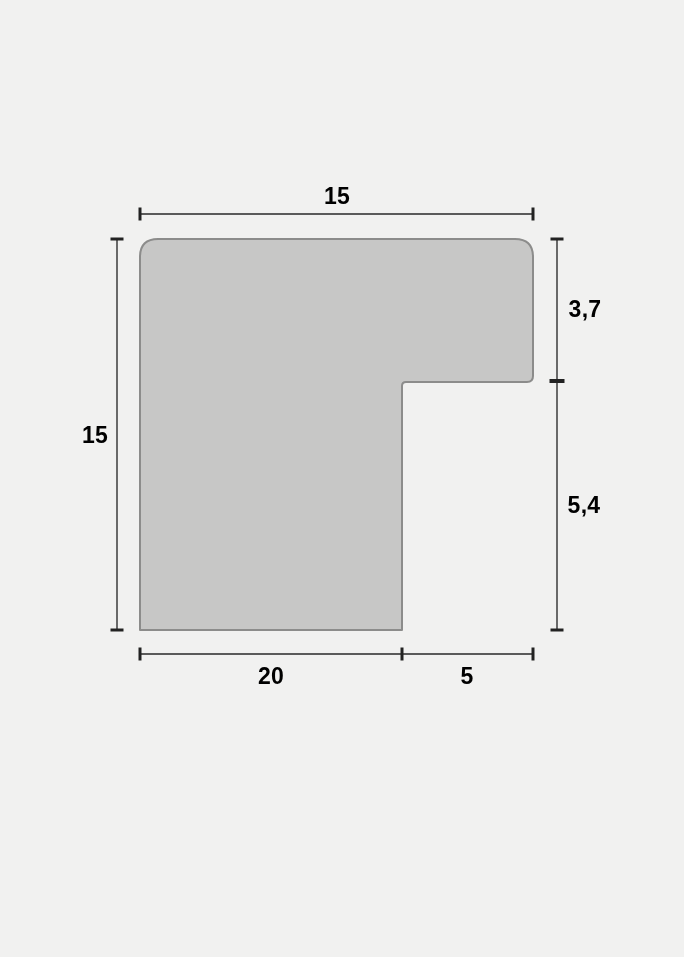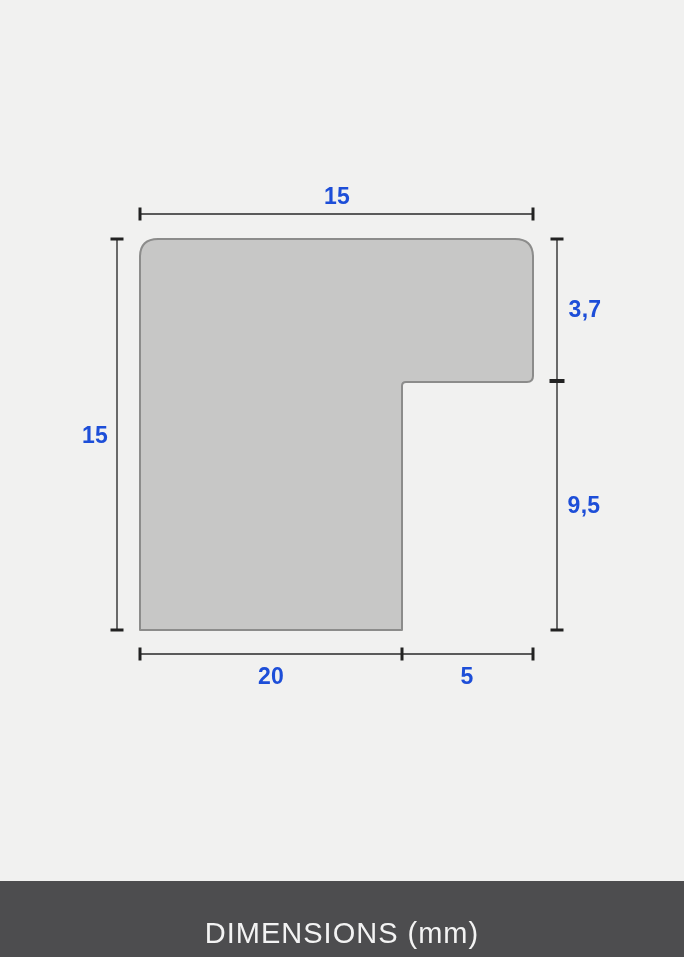--- a/index.html
+++ b/index.html
@@ -17,21 +17,21 @@
     position: absolute;
     left: 0;
     top: 0;
     display: block;
   }
   .dim-label {
     position: absolute;
     transform: translate(-50%, -50%);
     font-size: 23px;
     font-weight: 700;
-    color: #1d4ed8;
+    color: #000000;
     letter-spacing: 0.3px;
     white-space: nowrap;
     line-height: 1;
   }
   .footer-bar {
     position: absolute;
     left: 0;
     top: 881px;
     width: 684px;
     height: 76px;
@@ -78,23 +78,20 @@
       <line x1="533" y1="647.5" x2="533" y2="660.5"></line>
     </g>
   </svg>
 
   <div class="dim-label" style="left:337px; top:196px;">15</div>
 
   <div class="dim-label" style="left:95px; top:435px;">15</div>
 
   <div class="dim-label" style="left:585px; top:309px;">3,7</div>
 
-  <div class="dim-label" style="left:584px; top:505px;">9,5</div>
+  <div class="dim-label" style="left:584px; top:505px;">5,4</div>
 
   <div class="dim-label" style="left:271px; top:676px;">20</div>
 
   <div class="dim-label" style="left:467px; top:676px;">5</div>
 
-  <div class="footer-bar">
-    <span class="footer-title">DIMENSIONS (mm)</span>
-  </div>
 
 </div>
 
 </body></html>

